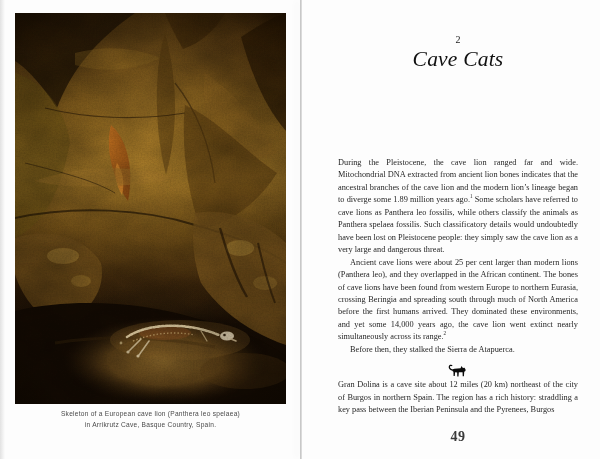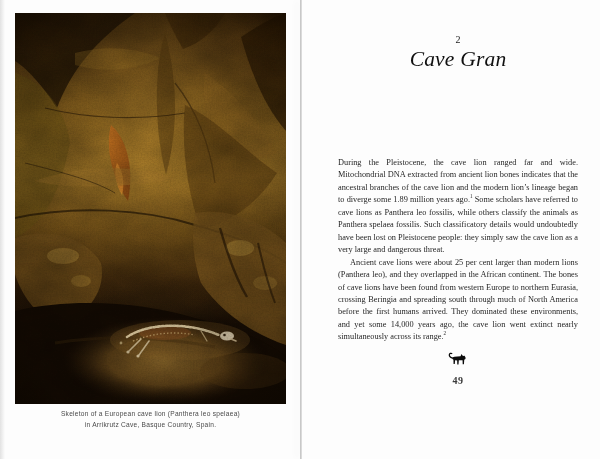--- a/index.html
+++ b/index.html
@@ -48,22 +48,22 @@
   .text-col p { margin:0; }
   .text-col p.ind { text-indent:12px; }
   .it { }
   sup { font-size:0.62em; line-height:0; }
   .ornament {
     margin-top:8px; height:15px;
     display:flex; justify-content:center; align-items:center;
   }
   .after-ornament { margin-top:11px; }
   .page-number {
-    margin-top:8px; text-align:center;
-    font-size:10px; font-weight:bold; letter-spacing:0.6px; color:#3a3a3a;
+    margin-top:14px; text-align:center;
+    font-size:14px; font-weight:bold; letter-spacing:0.6px; color:#3a3a3a;
   }
 </style>
 </head>
 <body>
 
 <div class="spread">
 
   <div class="edge-left"></div>
 
   <div>
@@ -170,31 +170,33 @@
     <div class="caption">
       <div><span>Skeleton of a European cave lion (</span><span class="it">Panthera leo spelaea</span><span>)</span></div>
       <div><span>in Arrikrutz Cave, Basque Country, Spain.</span></div>
     </div>
   </div>
 
   <div class="gutter"></div>
 
   <div>
     <div class="chapter-number">2</div>
-    <div class="chapter-title">Cave Gran</div>
+    <div class="chapter-title">Cave Cats</div>
 
     <div class="text-col">
       <p><span>During the Pleistocene, the cave lion ranged far and wide. Mitochondrial DNA extracted from ancient lion bones indicates that the ancestral branches of the cave lion and the modern lion’s lineage began to diverge some 1.89 million years ago.</span><sup>1</sup><span> Some scholars have referred to cave lions as </span><span class="it">Panthera leo fossilis</span><span>, while others classify the animals as </span><span class="it">Panthera spelaea fossilis</span><span>. Such classificatory details would undoubtedly have been lost on Pleistocene people: they simply saw the cave lion as a very large and dangerous threat.</span></p>
       <p class="ind"><span>Ancient cave lions were about 25 per cent larger than modern lions (</span><span class="it">Panthera leo</span><span>), and they overlapped in the African continent. The bones of cave lions have been found from western Europe to northern Eurasia, crossing Beringia and spreading south through much of North America before the first humans arrived. They dominated these environments, and yet some 14,000 years ago, the cave lion went extinct nearly simultaneously across its range.</span><sup>2</sup></p>
+      <p class="ind"><span>Before then, they stalked the Sierra de Atapuerca.</span></p>
 
       <div class="ornament">
         <svg width="23" height="15" viewBox="0 0 34 22">
           <path d="M8,9 Q8,7 11,6.8 L20,6.2 L21.5,3 L23.5,5.8 L26,5.5 L27.5,8.5 Q28,10.5 25.5,11.5 L25,18 L23.2,18 L23,12 L17.5,12.2 L17,18.5 L15.2,18.5 L15,12.3 L12,12.2 L11.5,17.8 L9.7,17.8 L9.5,11.5 Q8,10.8 8,9 Z" fill="#0b0b0b"></path>
           <path d="M8.5,8.8 C5,8.3 3,6.3 3.5,3.8 C3.8,2.1 5.6,1.4 7,2.1" stroke="#0b0b0b" stroke-width="1.9" fill="none" stroke-linecap="round"></path>
         </svg>
       </div>
 
+      <p class="after-ornament"><span>Gran Dolina is a cave site about 12 miles (20 km) northeast of the city of Burgos in northern Spain. The region has a rich history: straddling a key pass between the Iberian Peninsula and the Pyrenees, Burgos</span></p>
 
       <div class="page-number">49</div>
     </div>
   </div>
 
 </div>
 
 </body></html>

